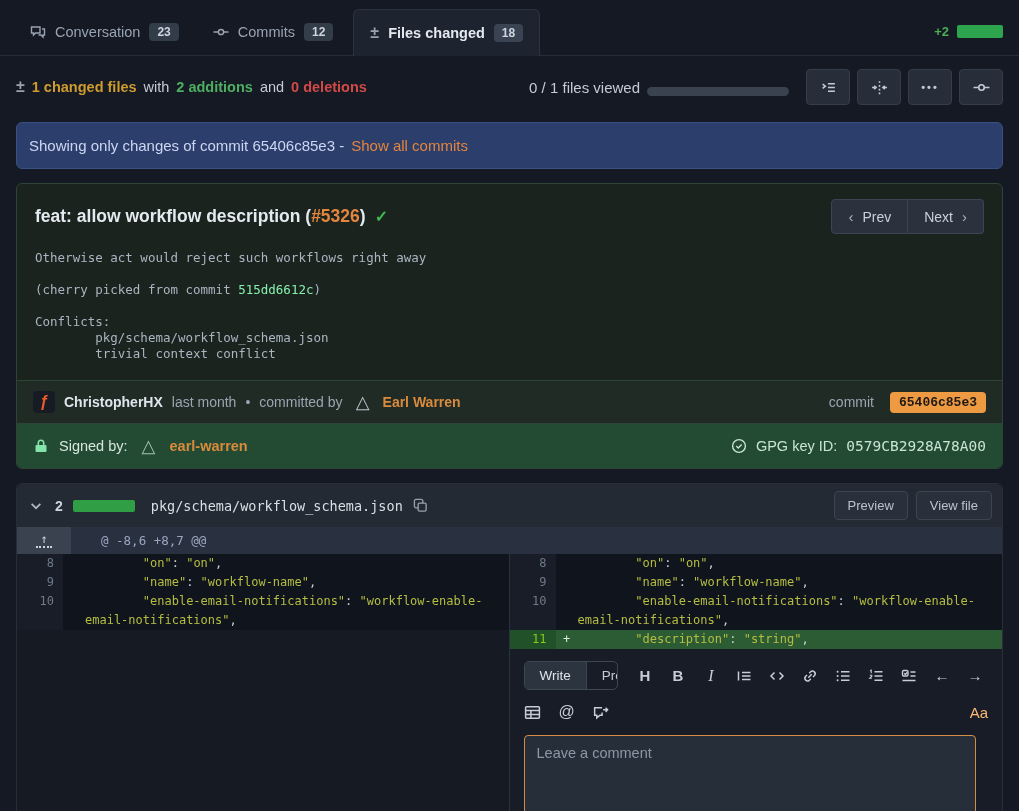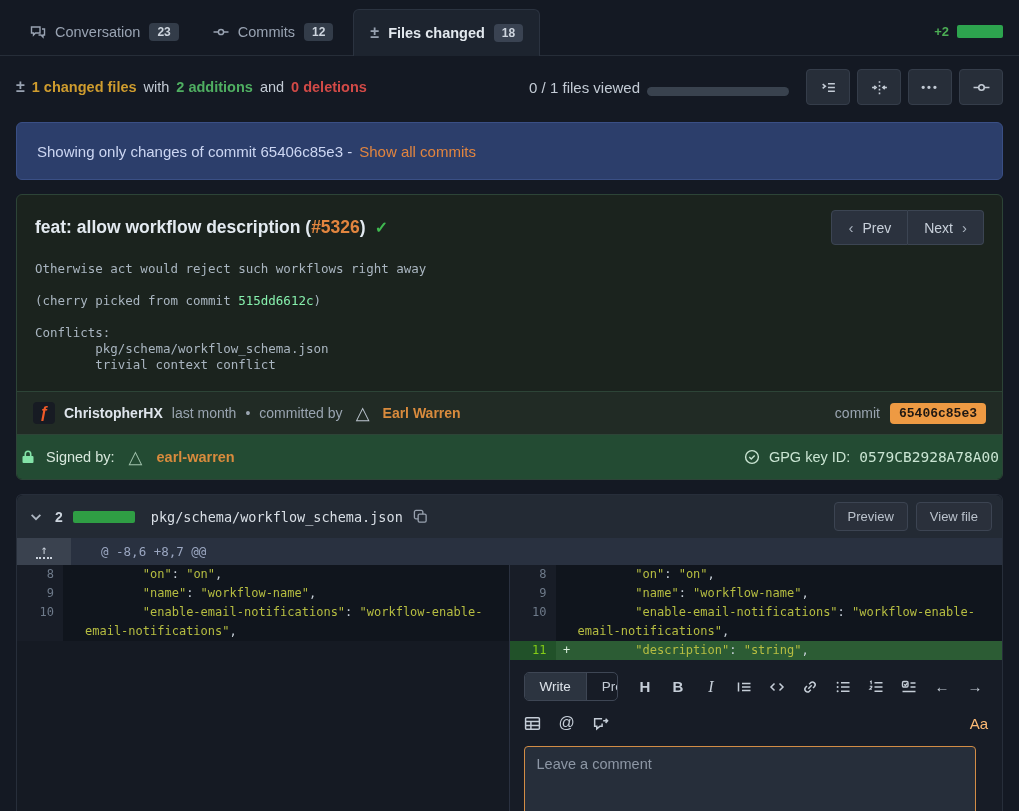--- a/index.html
+++ b/index.html
@@ -25,43 +25,43 @@
   .c-add{color:#4fae61;font-weight:700}
   .c-del{color:#d24a47;font-weight:700}
   .viewed-block{margin-left:auto;display:flex;align-items:flex-end;gap:7px;margin-right:10px}
   .viewed-text{color:#c3cbd5;font-size:15px}
   .viewed-bar{width:142px;height:9px;border-radius:5px;background:#39424e}
   .icon-btn{height:36px;min-width:44px;display:flex;align-items:center;justify-content:center;background:#272e39;border:1px solid #353d4a;border-radius:4px;color:#c3cbd5;cursor:pointer}
   .ellipsis-glyph{font-size:11px;letter-spacing:2px;font-weight:700}
   .finish-btn{height:36px;margin-left:2px;display:flex;align-items:center;gap:9px;background:#ee8c33;border:none;border-radius:4px;color:#241708;font-weight:700;font-size:14.5px;padding:0 14px;cursor:pointer}
   .caret{font-size:11px}
   
-  .banner{margin:2px 16px 14px;height:58px;display:flex;align-items:center;background:#2c3e6b;border:1px solid #3a4f85;border-radius:6px;padding:0 20px;font-size:15px;color:#ccd6f2}
+  .banner{margin:2px 16px 14px;height:47px;display:flex;align-items:center;background:#2c3e6b;border:1px solid #3a4f85;border-radius:6px;padding:0 12px;font-size:15px;color:#ccd6f2}
   .banner a{color:#e2853f;text-decoration:none;margin-left:7px;cursor:pointer}
   
   .commit-box{margin:0 16px;border:1px solid #2d4437;border-radius:6px;background:#1b231e;overflow:hidden}
   .commit-head{display:flex;align-items:center;padding:15px 18px 8px}
   .commit-title{font-size:17.5px;font-weight:700;color:#e3eaf0}
   .commit-title .issue{color:#e2853f}
   .check{color:#3fb950;font-weight:700;font-size:16px;margin-left:9px}
   .pn-group{margin-left:auto;display:flex}
   .pn-btn{display:flex;align-items:center;gap:9px;background:#2b323e;border:1px solid #3c4553;color:#c8d0da;font-size:14px;padding:8px 16px;cursor:pointer}
   .pn-btn:first-child{border-radius:4px 0 0 4px}
   .pn-btn:last-child{border-radius:0 4px 4px 0;border-left:none}
   .pn-chev{font-size:15px;color:#aab3bf}
   .commit-body{padding:8px 18px 18px;font-family:"DejaVu Sans Mono",monospace;font-size:12.5px;line-height:16px;color:#a9b5c0;white-space:pre-wrap}
   .commit-body a{color:#86efac;text-decoration:none;cursor:pointer}
   .commit-footer{display:flex;align-items:center;gap:9px;background:#212b25;border-top:1px solid #2d4437;padding:10px 16px;font-size:14px;color:#9aa5b1}
   .avatar{width:22px;height:22px;border-radius:4px;background:#171b23;display:flex;align-items:center;justify-content:center;color:#f05a28;font-weight:700;font-style:italic;font-size:16px;flex:none}
   .tri-avatar{width:22px;height:22px;display:flex;align-items:center;justify-content:center;color:#b9c2cc;font-size:18px;flex:none}
   .author-name{color:#dfe5ec;font-weight:700}
   .committer-name{color:#d98b3d;font-weight:700}
   .sha-badge{background:#ee9a43;color:#1f1813;font-family:Liberation Mono, monospace;font-size:13px;font-weight:700;border-radius:4px;padding:3px 9px;cursor:pointer}
-  .footer-right{margin-left:auto;display:flex;align-items:center;gap:10px}
-  .signed-row{display:flex;align-items:center;gap:10px;background:#234b33;border-top:1px solid #2d4437;padding:11px 3px;font-size:14.5px;color:#d7e7dc}
+  .footer-right{margin-left:auto;display:flex;align-items:center;gap:16px}
+  .signed-row{display:flex;align-items:center;gap:10px;background:#234b33;border-top:1px solid #2d4437;padding:11px 16px;font-size:14.5px;color:#d7e7dc}
   .lock-icon{color:#83e3a8}
   .signed-row .tri-avatar{color:#9fc0aa}
   .signer{color:#d98b3d;font-weight:700;text-decoration:none;cursor:pointer}
   .signed-right{margin-left:auto;display:flex;align-items:center;gap:9px;color:#c9e4d2;font-size:14.5px}
   
   .diff-box{margin:14px 16px 0;border:1px solid #272e3a;border-bottom:none;border-radius:6px 6px 0 0;display:flex;flex-direction:column;height:330px}
   .file-header{display:flex;align-items:center;gap:10px;background:#232a34;padding:7px 10px;border-radius:6px 6px 0 0}
   .chev-btn{color:#aeb7c2;cursor:pointer;padding:2px}
   .file-count{font-weight:700;color:#ccd4dd;font-size:14px}
   .file-bar{width:62px;height:12px;background:#2f9e44;border-radius:2px}

